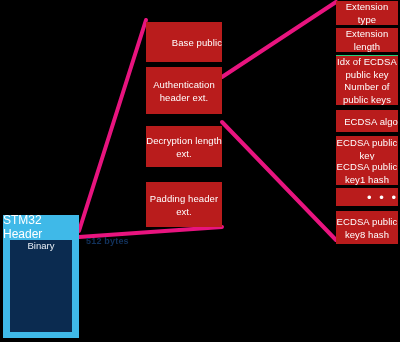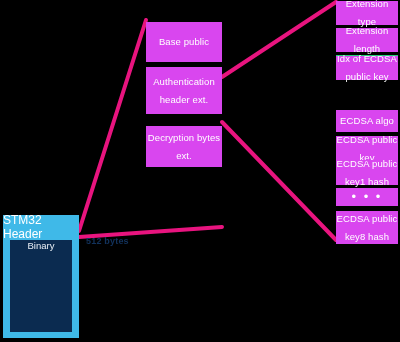--- a/index.html
+++ b/index.html
@@ -12,26 +12,26 @@
   }
   #stage{position:absolute;left:0;top:0;width:400px;height:342px;}
 
   svg#wires{position:absolute;left:0;top:0;width:400px;height:342px;pointer-events:none;}
 
   .box{
     position:absolute;
     box-sizing:border-box;
     display:flex;
     align-items:center;
-    justify-content:center;
+    justify-content:flex-end;
     text-align:center;
     color:#ffffff;
-    background:#d946ef;
+    background:#b91c1c;
     font-size:9.5px;
-    line-height:18px;
+    line-height:13px;
     letter-spacing:.1px;
     z-index:3;
   }
 
   
   #left-stack{
     position:absolute;
     left:3px;top:215px;
     width:76px;height:123px;
     background:#3fb9e8;
@@ -109,31 +109,37 @@
 
   <div class="label-bytes">512 bytes</div>
 
   <div class="box mid" id="mid-base">
     <span>Base public</span>
   </div>
   <div class="box mid" id="mid-auth">
     <span>Authentication header ext.</span>
   </div>
   <div class="box mid" id="mid-decrypt">
-    <span>Decryption bytes ext.</span>
+    <span>Decryption length ext.</span>
+  </div>
+  <div class="box mid" id="mid-padding">
+    <span>Padding header ext.</span>
   </div>
 
   <div class="box rt" id="rt-ext-type">
     <span>Extension type</span>
   </div>
   <div class="box rt" id="rt-ext-len">
     <span>Extension length</span>
   </div>
   <div class="box rt" id="rt-idx">
     <span>Idx of ECDSA public key</span>
+  </div>
+  <div class="box rt" id="rt-numkeys">
+    <span>Number of public keys</span>
   </div>
   <div class="box rt" id="rt-algo">
     <span>ECDSA algo</span>
   </div>
   <div class="box rt" id="rt-pubkey">
     <span>ECDSA public key</span>
   </div>
   <div class="box rt" id="rt-key1hash">
     <span>ECDSA public key1 hash</span>
   </div>

